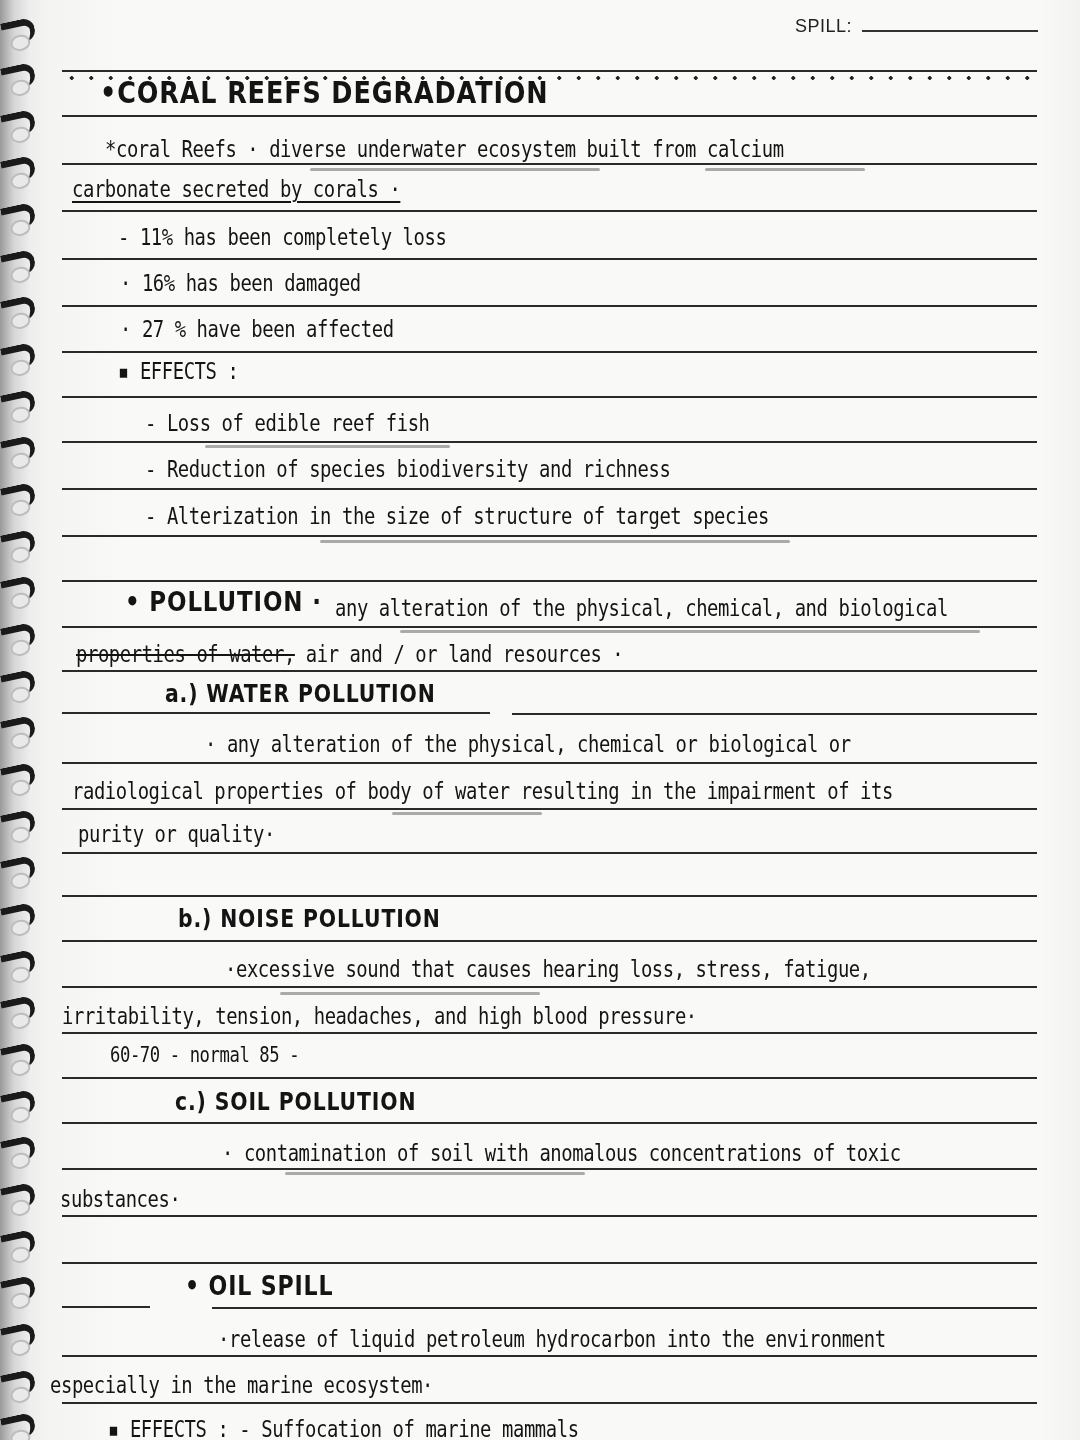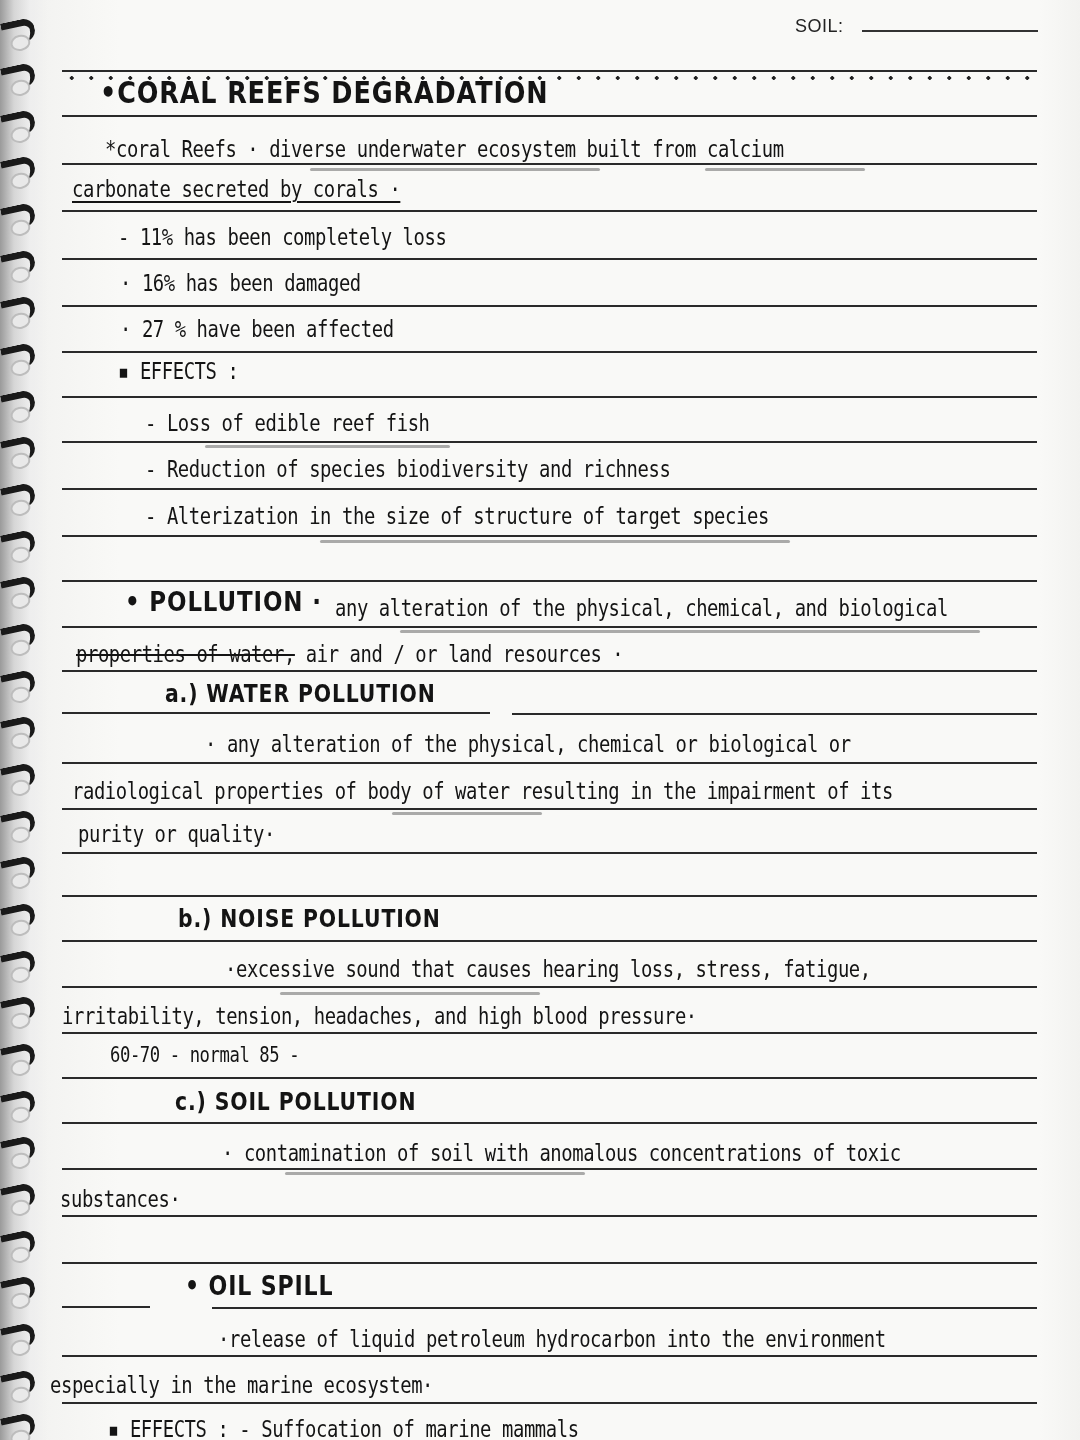--- a/index.html
+++ b/index.html
@@ -71,21 +71,21 @@
     <div class="ring" style="top:1092px"></div>
     <div class="ring" style="top:1138px"></div>
     <div class="ring" style="top:1185px"></div>
     <div class="ring" style="top:1232px"></div>
     <div class="ring" style="top:1278px"></div>
     <div class="ring" style="top:1325px"></div>
     <div class="ring" style="top:1372px"></div>
     <div class="ring" style="top:1415px"></div>
   </div>
 
-  <span class="date-label">SOIL:</span>
+  <span class="date-label">SPILL:</span>
   <div class="date-line"></div>
 
   <div class="rule" style="top:70px"></div>
   <div class="dots"></div>
   <div class="rule" style="top:115px"></div>
   <div class="rule" style="top:163px"></div>
   <div class="rule" style="top:210px"></div>
   <div class="rule" style="top:258px"></div>
   <div class="rule" style="top:305px"></div>
   <div class="rule" style="top:351px"></div>

